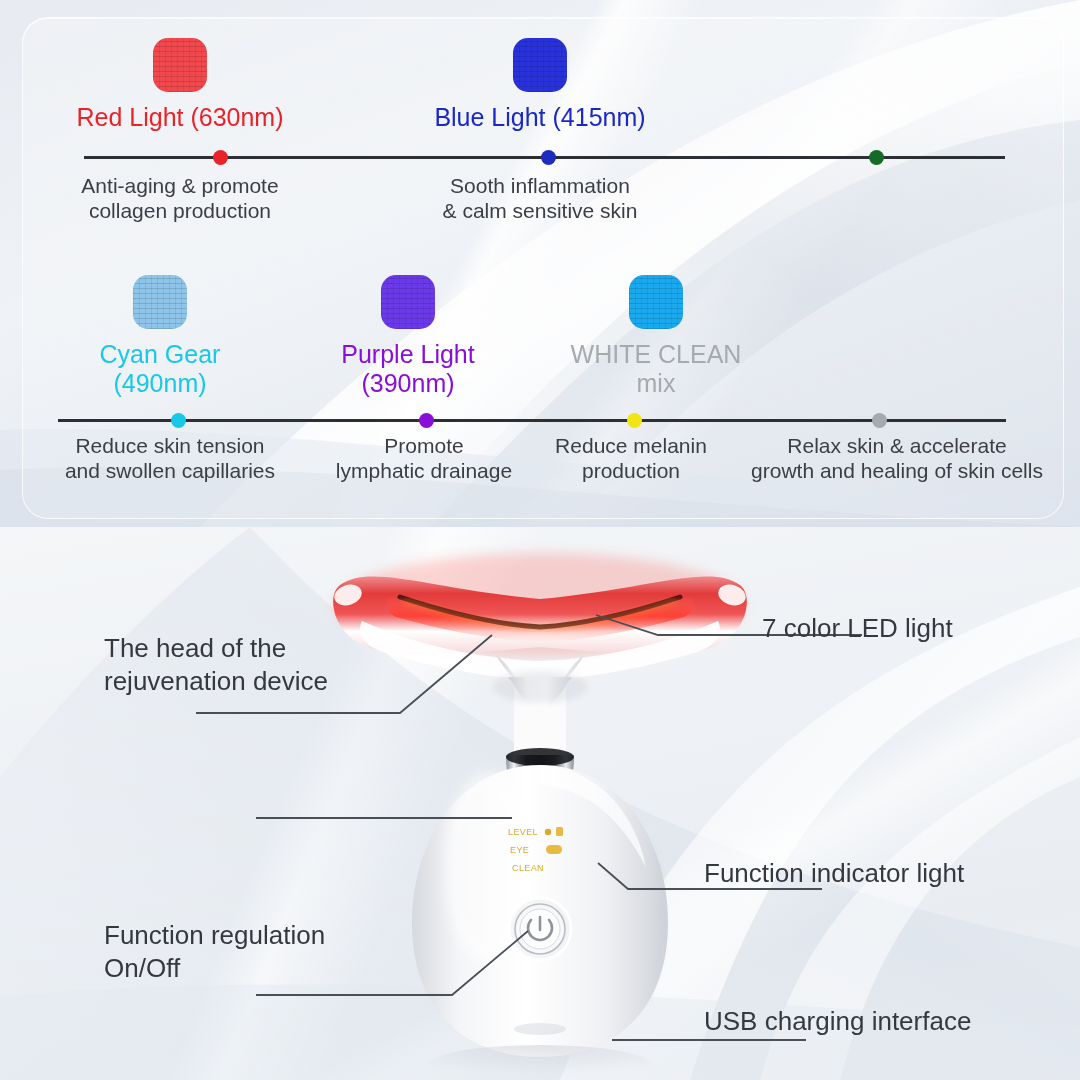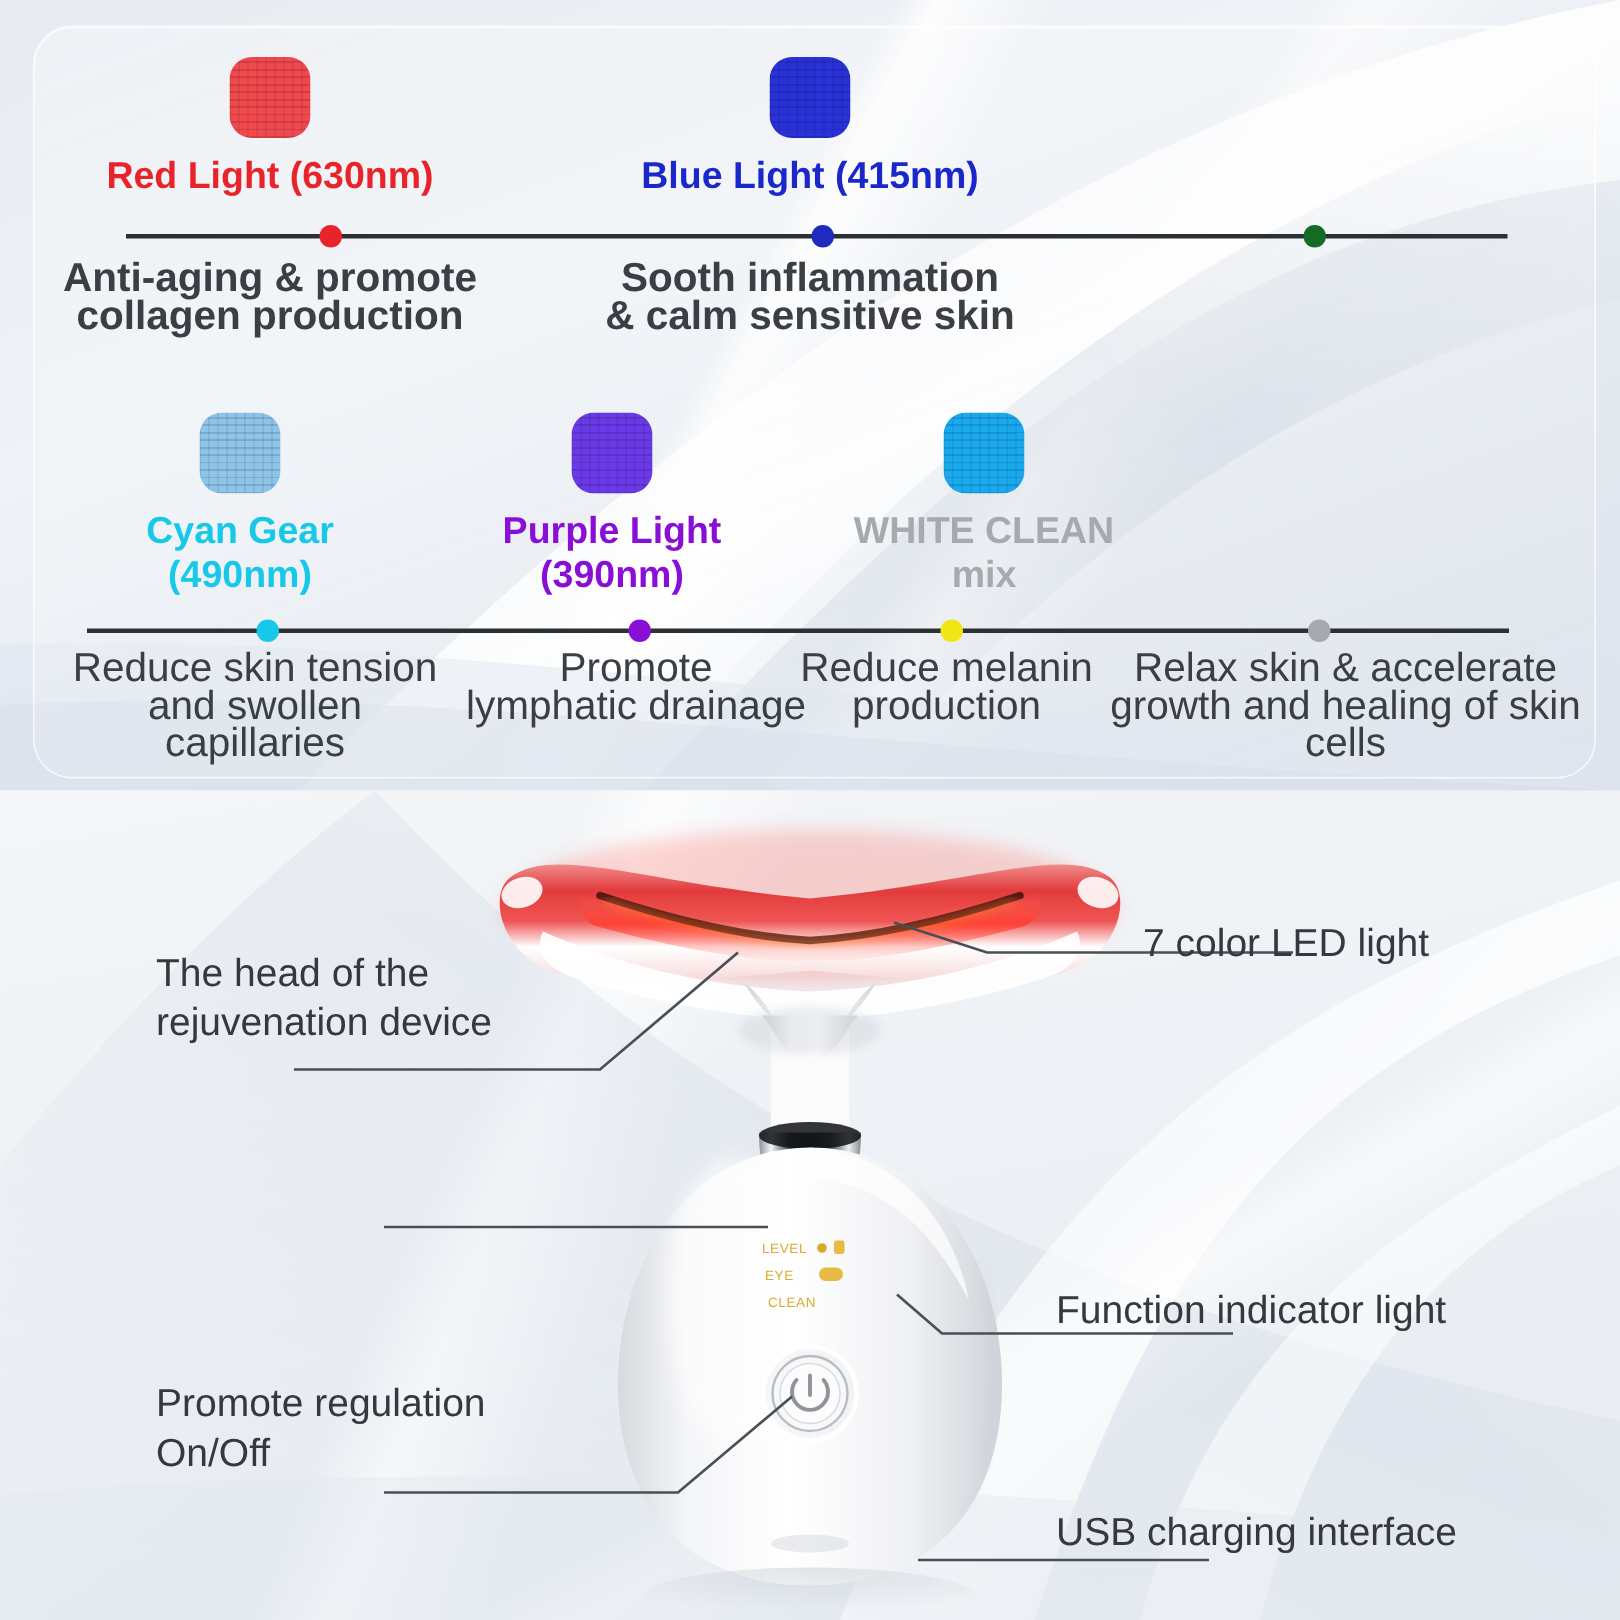--- a/index.html
+++ b/index.html
@@ -25,35 +25,35 @@
     border:1px solid rgba(255,255,255,.75);
     border-radius:26px;
     background:linear-gradient(160deg, rgba(255,255,255,.30), rgba(255,255,255,.05));
     box-shadow:inset 0 1px 0 rgba(255,255,255,.6);
   }
 
   .row{position:absolute;left:0;width:1080px;}
   .row1{top:38px;}
   .row2{top:275px;}
 
-  .cols{display:flex;width:1005px;font-weight:bold;}
+  .cols{display:flex;width:1005px;}
   .col{display:flex;flex-direction:column;align-items:center;}
 
   .swatch{
     width:54px;height:54px;border-radius:15px;
     background-image:
       repeating-linear-gradient(0deg, rgba(0,0,0,.13) 0 1px, rgba(0,0,0,0) 1px 5px),
       repeating-linear-gradient(90deg, rgba(0,0,0,.07) 0 1px, rgba(0,0,0,0) 1px 6px);
     background-blend-mode:multiply;
   }
   .title{
     margin-top:11px;font-size:25px;line-height:29px;text-align:center;white-space:nowrap;
   }
   .desc{
-    font-size:27px;line-height:25px;color:#3b3f45;text-align:center;
+    font-size:21px;line-height:25px;color:#3b3f45;text-align:center;
   }
 
   .divider-wrap{position:absolute;left:0;width:1080px;height:14px;}
   .divider-line{position:absolute;height:3px;background:#2c2f33;top:6px;}
   .dot{position:absolute;width:15px;height:15px;border-radius:50%;top:0;}
 
   
   .bottom-section{
     position:absolute;left:0;top:527px;width:1080px;height:553px;
     background:
@@ -334,21 +334,21 @@
     <div class="callout" style="left:762px;top:85px">
       <div class="ctext">7 color LED light</div>
     </div>
 
 
     <div class="callout" style="left:704px;top:330px">
       <div class="ctext">Function indicator light</div>
     </div>
 
     <div class="callout" style="left:104px;top:392px">
-      <div class="ctext">Promote regulation
+      <div class="ctext">Function regulation
 On/Off</div>
     </div>
 
     <div class="callout" style="left:704px;top:478px">
       <div class="ctext">USB charging interface</div>
     </div>
   </div>
 </div>
 
 </body></html>

